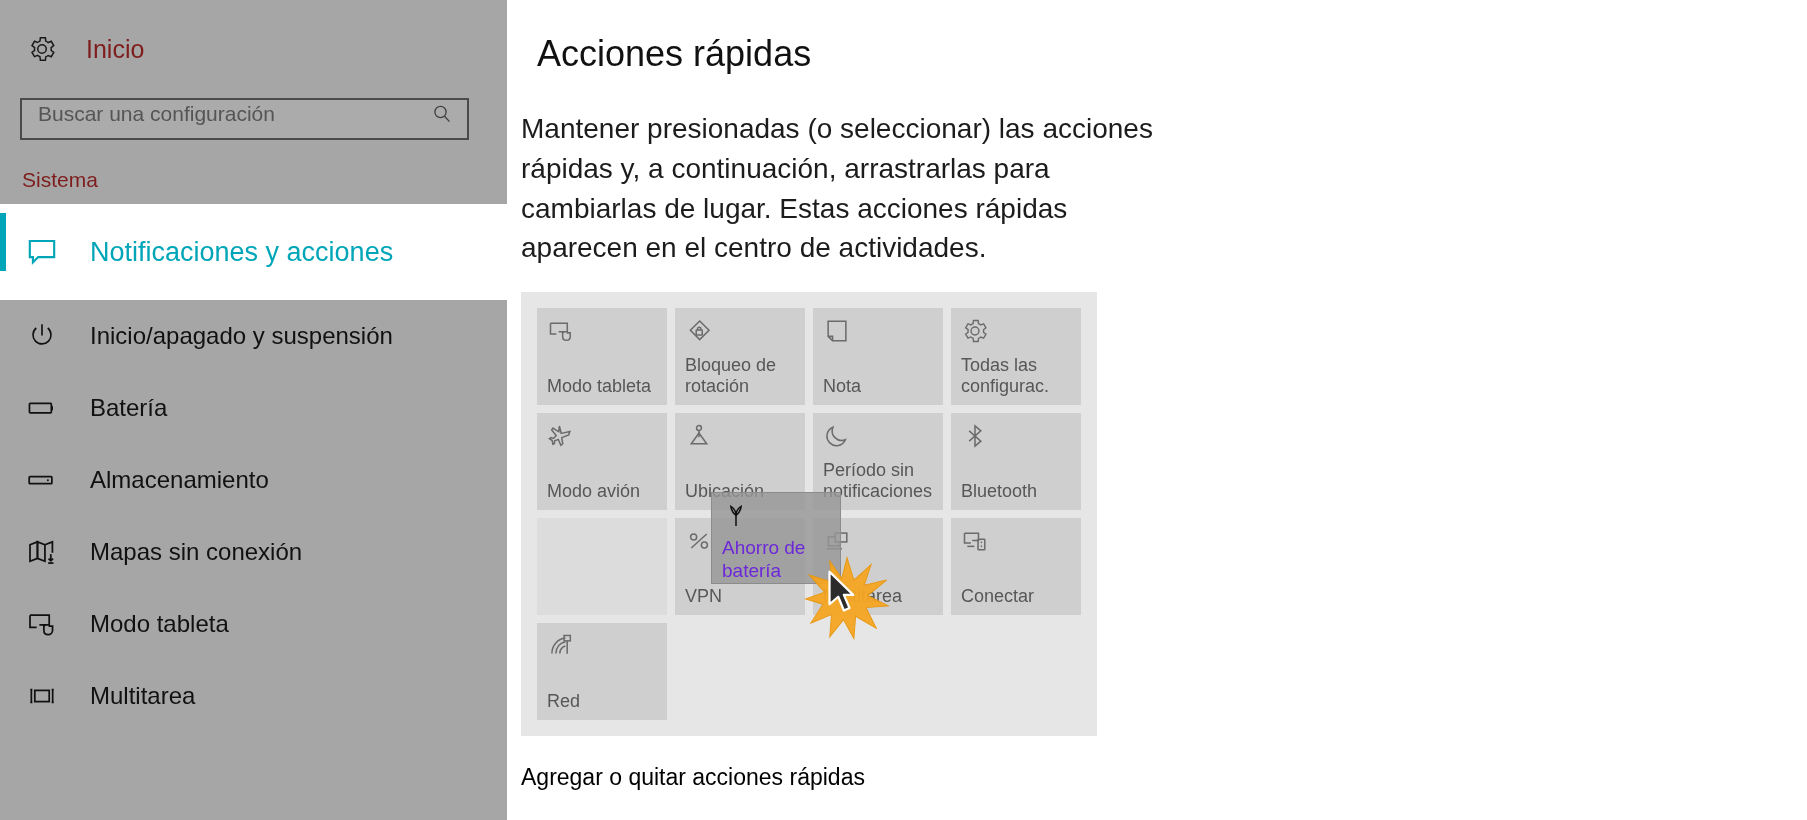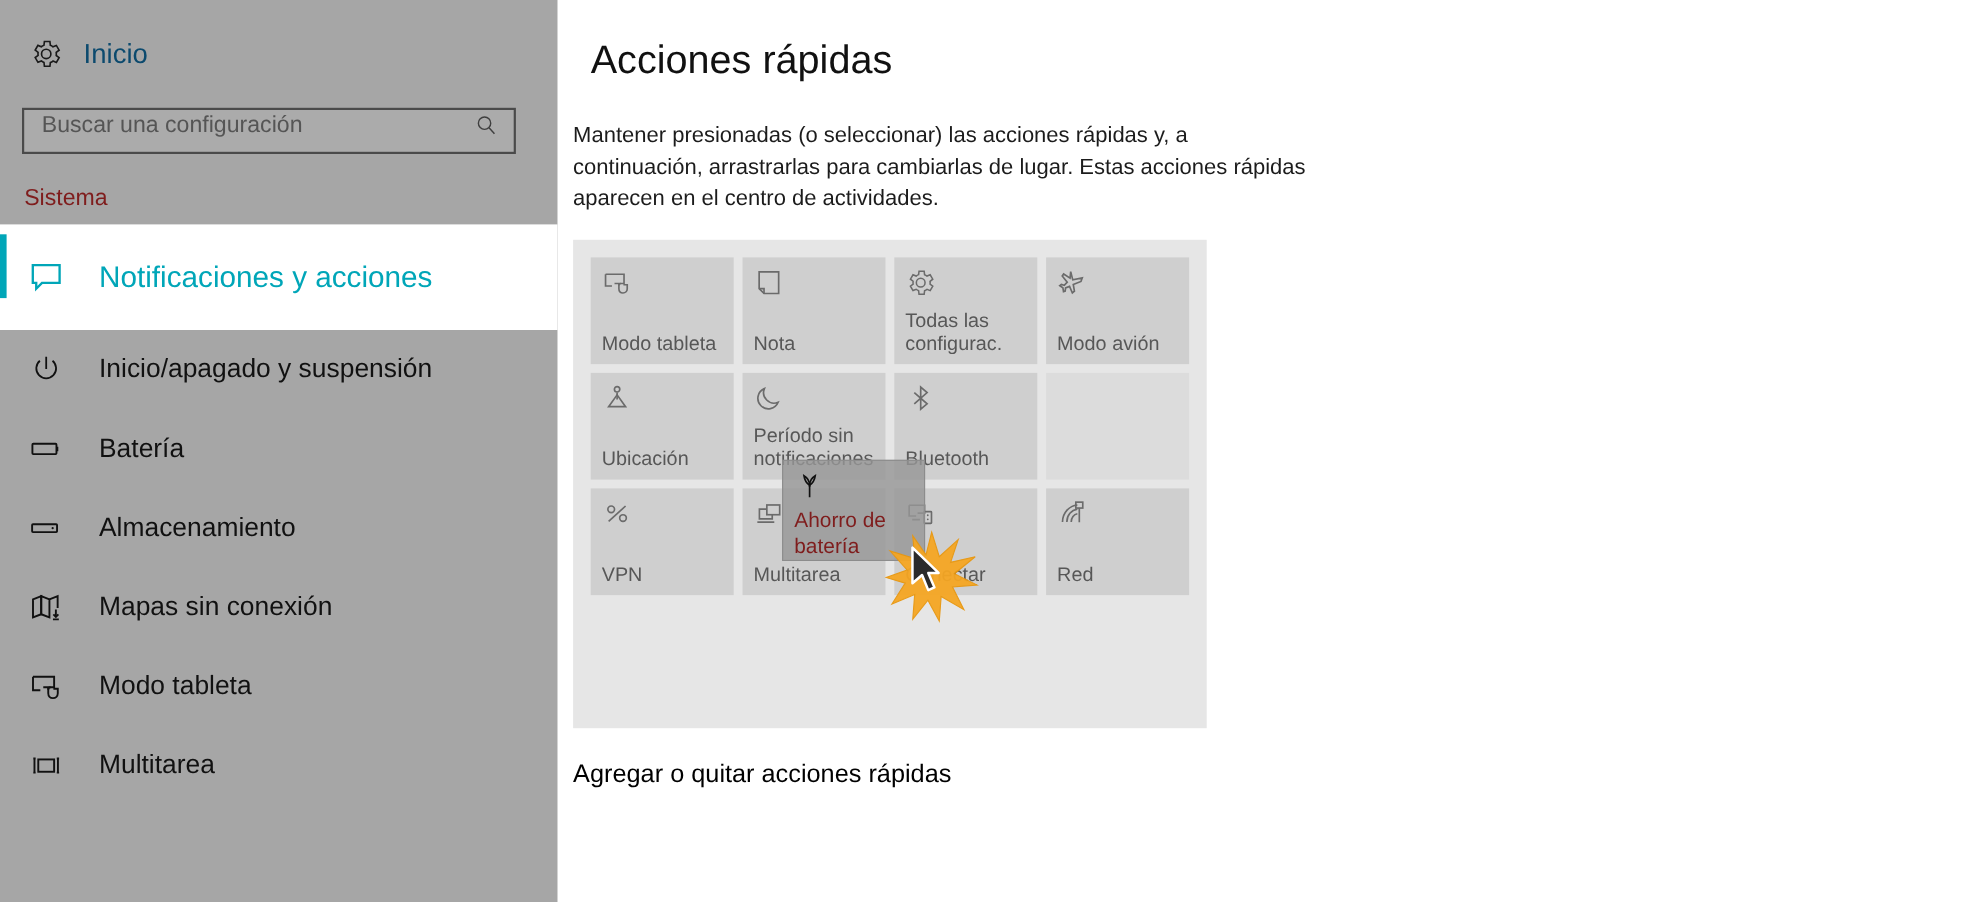--- a/index.html
+++ b/index.html
@@ -38,23 +38,23 @@
     margin-top: 22px;
     padding-left: 22px;
     cursor: default;
   }
   .home-row .icon-wrap {
     width: 40px; height: 40px;
     display: flex; align-items: center; justify-content: center;
     flex: 0 0 40px;
   }
   .home-row .label {
-    margin-left: 14px;
+    margin-left: 24px;
     font-size: 25px;
-    color: #0c4a6e;
+    color: #7f1d1d;
     font-weight: 400;
     line-height: 1;
   }
 
   .search-box {
     margin: 22px 38px 0 20px;
     height: 42px;
     border: 2px solid #4a4a4a;
     background: #ababab;
     display: flex;
@@ -130,21 +130,21 @@
   .page-title {
     font-size: 36px;
     font-weight: 400;
     color: #111111;
     margin: 10px 0 0 16px;
     line-height: 1.2;
   }
 
   .page-desc {
     margin: 34px 0 0 0;
-    font-size: 20px;
+    font-size: 28px;
     line-height: 1.42;
     color: #1c1c1c;
     max-width: 668px;
   }
 
   .tiles-panel {
     position: relative;
     margin-top: 24px;
     width: 576px;
     background: #e6e6e6;
@@ -189,21 +189,21 @@
     border: 1px solid #8c8c8c;
     padding: 9px 10px;
     display: flex;
     flex-direction: column;
     justify-content: flex-start;
     z-index: 30;
   }
   .drag-ghost .g-icon { height: 30px; margin-bottom: 4px; }
   .drag-ghost .g-label {
     font-size: 19px;
-    color: #7f1d1d;
+    color: #6d28d9;
     line-height: 1.22;
   }
 
   .click-burst {
     position: absolute;
     left: 283px;
     top: 264px;
     width: 86px;
     height: 86px;
     z-index: 40;
@@ -353,20 +353,30 @@
             <svg width="28" height="28" viewBox="0 0 24 24" fill="none" stroke="#6b6b6b" stroke-width="1.3">
               <path d="M3 5.4h14.4v7.2H10"></path>
                 <path d="M3 5.4v9.2h5"></path>
               <path d="M13.4 12.6v4.1c0 1.9 1.3 3.3 3.2 3.3s3.3-1.4 3.3-3.3v-3.1h-3"></path>
               <path d="M13.4 14.2c0-.9.7-1.6 1.6-1.6"></path>
             </svg>
           </span>
           <span class="t-label">Modo tableta</span>
         </div>
 
+        <div class="tile">
+          <span class="t-icon">
+            <svg width="28" height="28" viewBox="0 0 24 24" fill="none" stroke="#6b6b6b" stroke-width="1.3">
+              <path d="M12.6 3.4l8 8-8 8-8-8z"></path>
+              <rect x="9.6" y="11.2" width="5.2" height="4.2" rx="0.4"></rect>
+              <path d="M10.8 11.2v-1.1a1.4 1.4 0 0 1 2.8 0v1.1"></path>
+            </svg>
+          </span>
+          <span class="t-label">Bloqueo de rotación</span>
+        </div>
 
         <div class="tile">
           <span class="t-icon">
             <svg width="28" height="28" viewBox="0 0 24 24" fill="none" stroke="#6b6b6b" stroke-width="1.3">
               <path d="M4.4 3.6h15.2v16.8H8.2L4.4 16.6z"></path>
               <path d="M4.4 16.6h3.8v3.8"></path>
             </svg>
           </span>
           <span class="t-label">Nota</span>
         </div>

